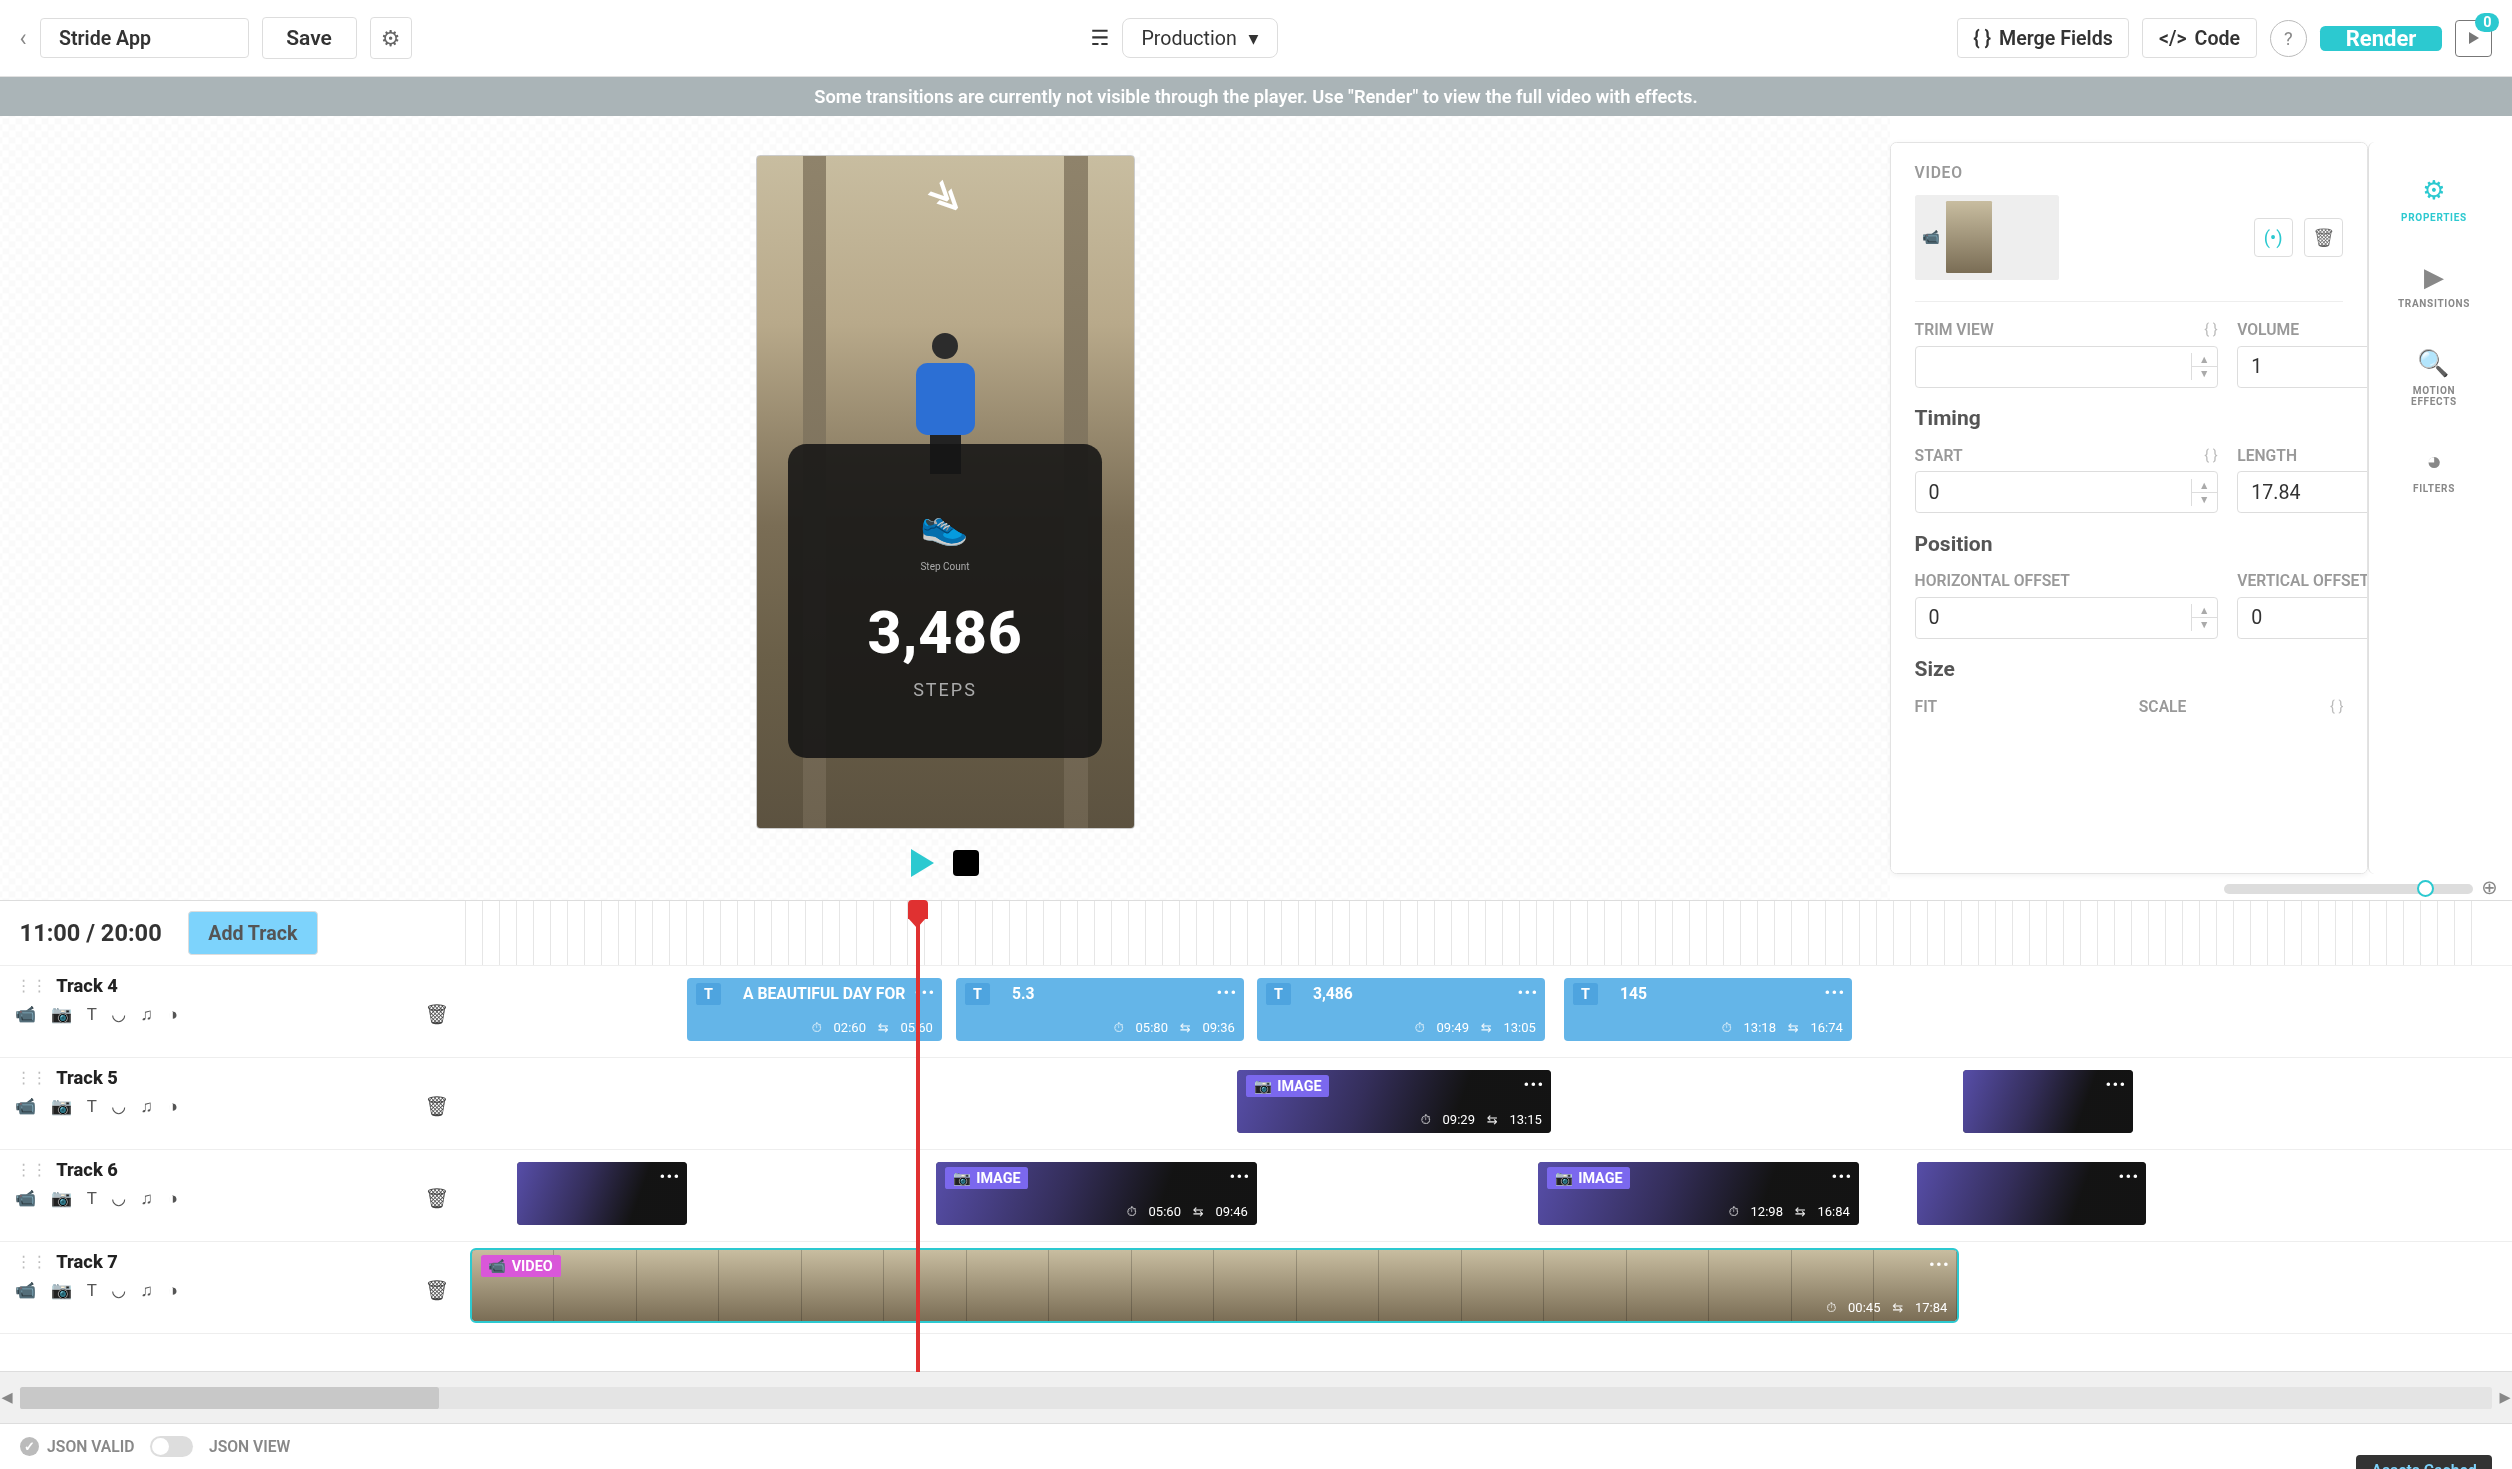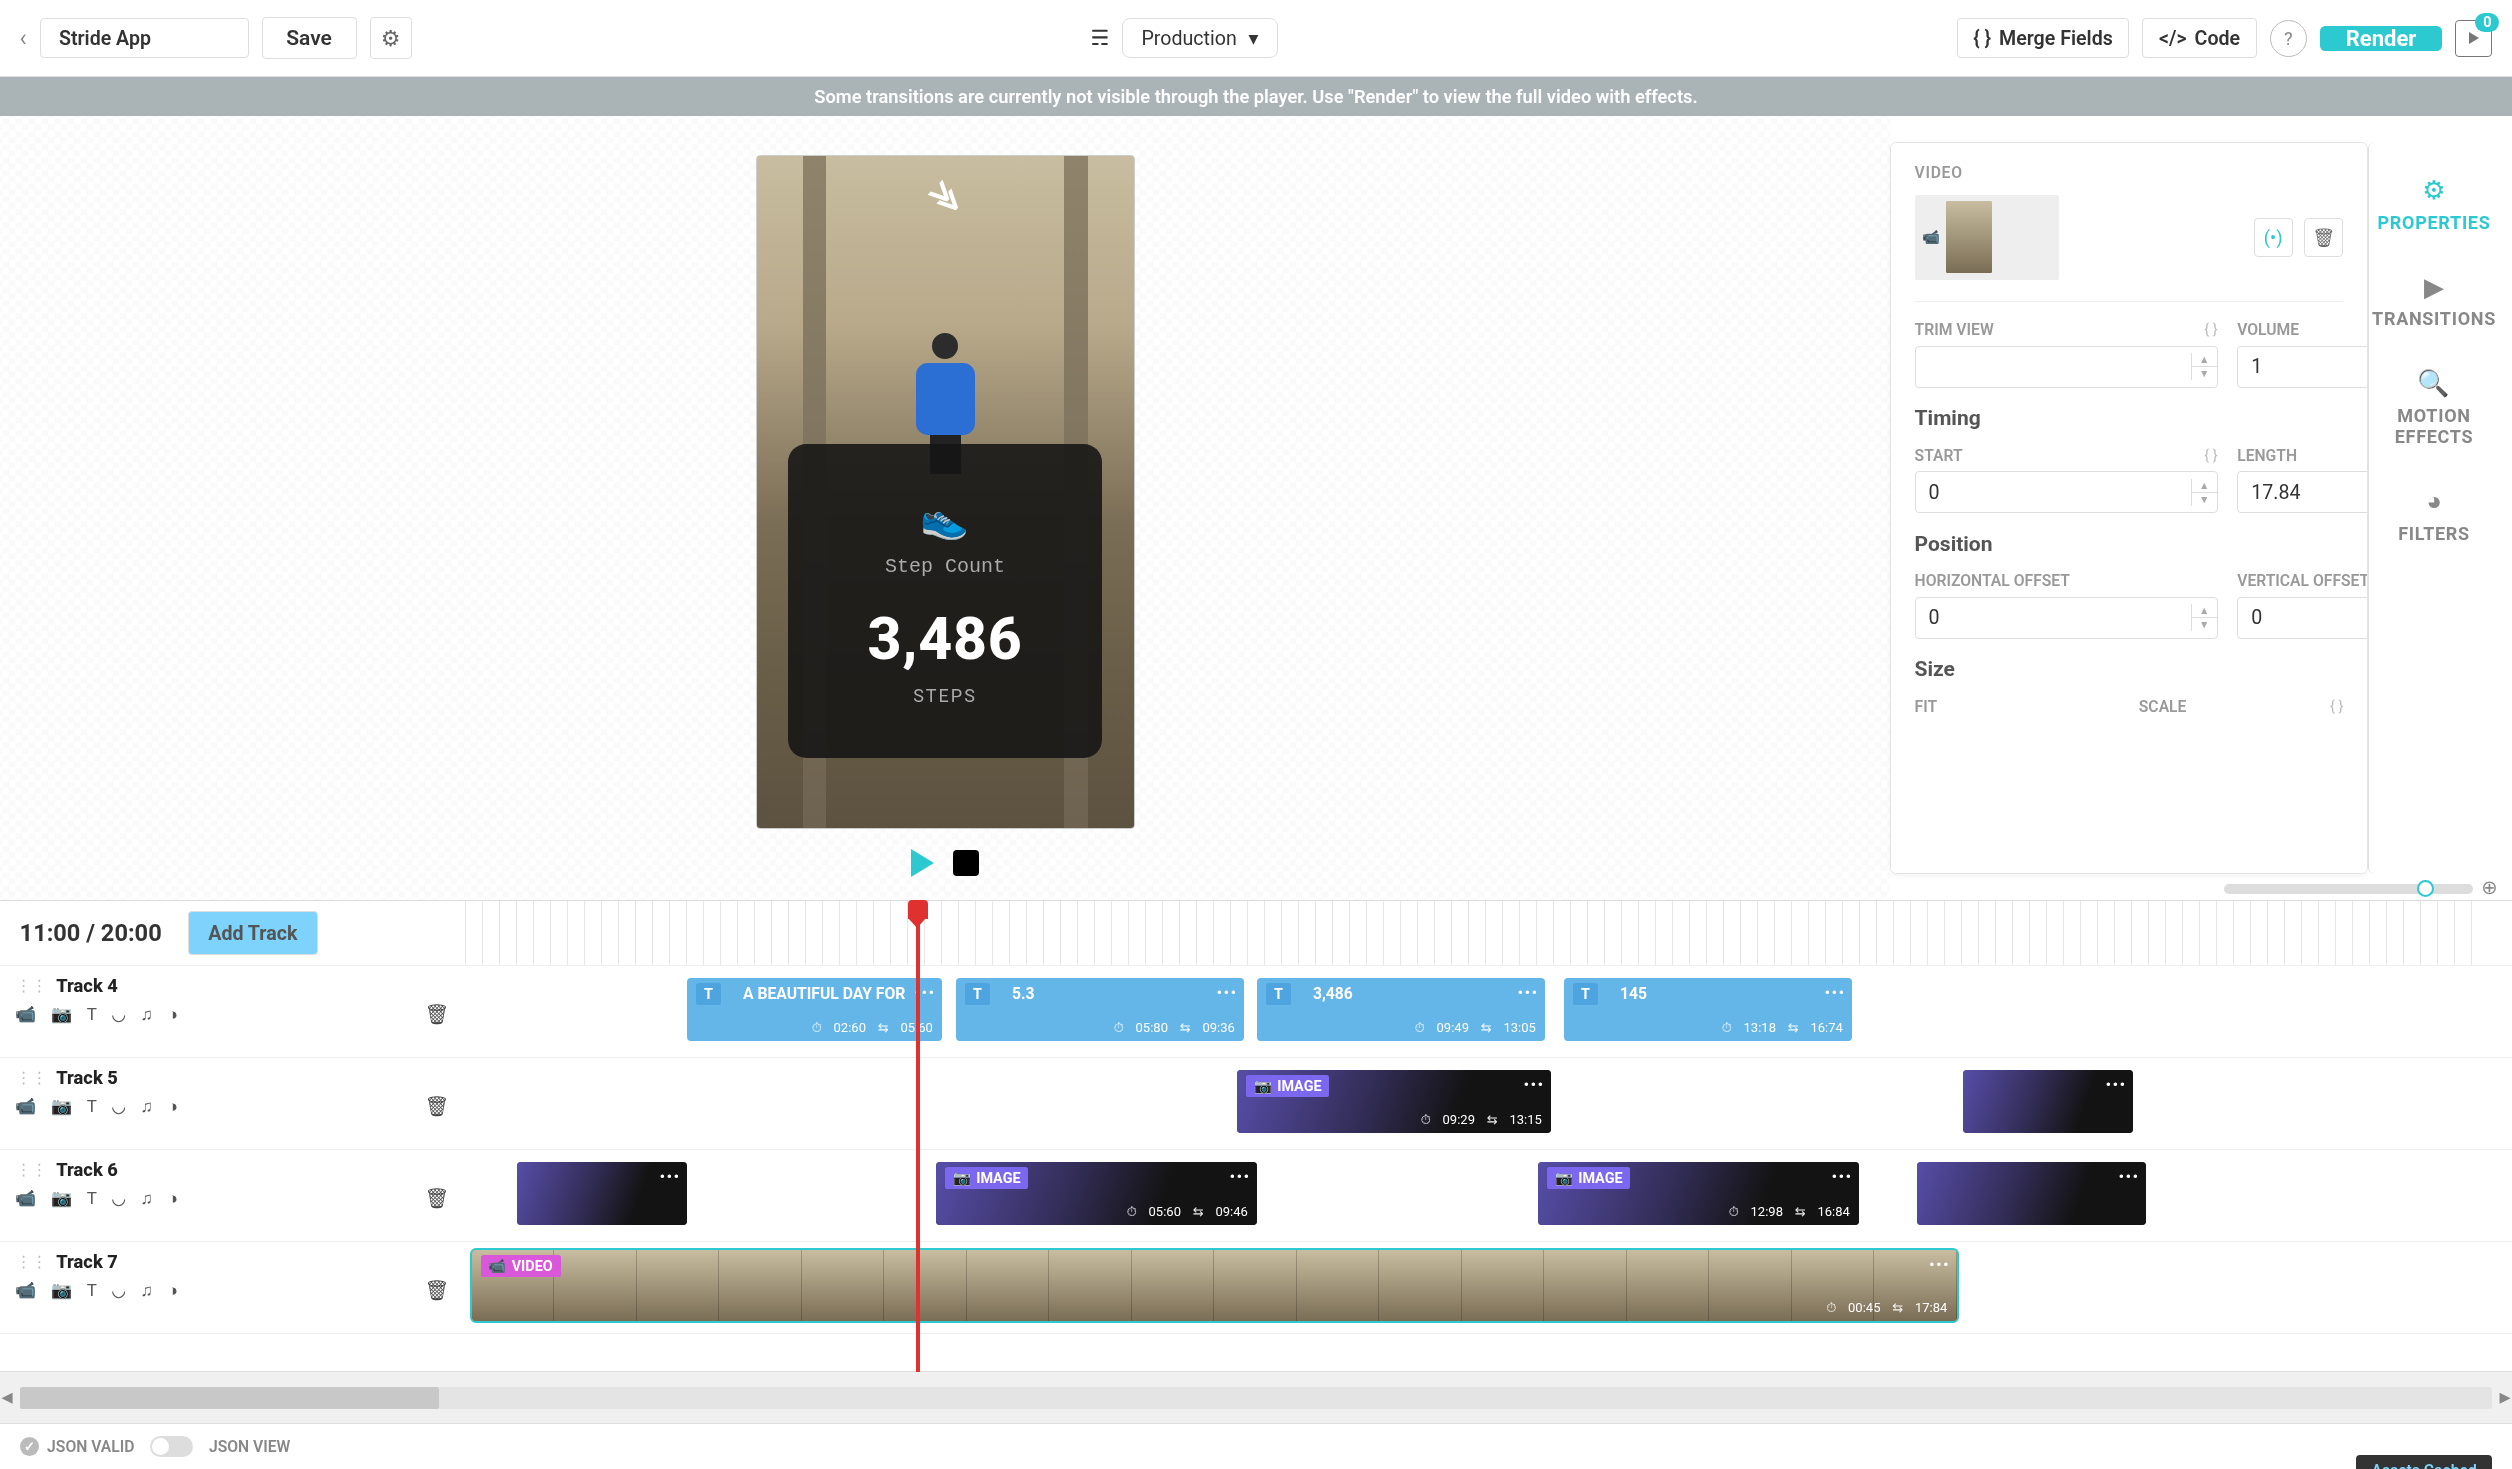--- a/index.html
+++ b/index.html
@@ -26,21 +26,21 @@
 .preview .stick1, .preview .stick2 { position:absolute; top:0; width:23.6px; height:100%; background: linear-gradient(#8f836b,#6e6350); }
 .preview .stick1 { left: 46px; }
 .preview .stick2 { right: 46px; }
 .preview .runner { position:absolute; top:177px; left:50%; transform:translateX(-50%); width:72px; height:131px; }
 .preview .runner .head { width:26px; height:26px; background:#2c2c2c; border-radius:50%; margin:0 auto; }
 .preview .runner .body { width:59px; height:72px; background:#2c6fd4; border-radius:11.8px; margin:3.9px auto 0; }
 .preview .runner .legs { width:31px; height:39px; background:#222; margin:0 auto; }
 .logo-corner { position:absolute; top:19.6px; left:50%; transform:translateX(-50%) rotate(45deg); color:#fff; font-size:33px; font-weight:700; letter-spacing:-5.2px; }
 .step-card { position:absolute; top:288px; left:50%; transform:translateX(-50%); width:314px; height:314px; background:rgba(20,20,20,0.88); border-radius:18.3px; display:flex; flex-direction:column; align-items:center; justify-content:center; color:#fff; }
 .shoe-icon { font-size:39px; margin-bottom:13px; opacity:.9; }
-.step-card .label { font-size:20px; color:#aaa; margin-bottom:26px; text-transform:none;font-family:Liberation Mono, monospace; }
+.step-card .label { font-size:10px; color:#aaa; margin-bottom:26px; text-transform:none; }
 .step-card .count { font-size:59px; font-weight:800; letter-spacing:0.7px; margin-bottom:11.8px; }
 .step-card .unit { font-size:18px; color:#aaa; letter-spacing:2px;text-align:center; }
 .play-controls { display:flex; gap:19.6px; margin-top:19.6px; align-items:center; }
 .play-btn { width:0; height:0; border-top:14.4px solid transparent; border-bottom:14.4px solid transparent; border-left:23.6px solid #2cc9d0; cursor:pointer; }
 .stop-btn { width:26px; height:26px; background:#000; border-radius:3.9px; cursor:pointer; }
 .properties-panel { width: 478px; background:#fff; border:0.7px solid #e3e3e3; border-radius:6.5px; margin: 26px 0 26px 0; padding: 19.6px 23.6px; overflow-y:auto; box-shadow: 0 1.3px 5.2px rgba(0,0,0,0.05); }
 .prop-section-title { font-size:15.7px; color:#999; font-weight:600; letter-spacing:0.7px; margin-bottom:13px; }
 .video-thumb-row { display:flex; align-items:center; gap:13px; border-bottom:0.7px solid #eee; padding-bottom:21px; margin-bottom:18.3px; }
 .video-thumb { width:144px; height:85px; background:#eee; border-radius:2.6px; display:flex; align-items:center; gap:5.2px; padding:0 7.9px; }
 .video-thumb .cam { color:#aaa; font-size:14.4px; }
@@ -56,21 +56,21 @@
 .num-input { display:flex; border:0.7px solid #ddd; border-radius:3.9px; height:42px; align-items:center; }
 .num-input input { border:none; flex:1; padding:0 13px; font-size:19.6px; color:#333; outline:none; background:transparent; }
 .stepper { width:26px; display:flex; flex-direction:column; border-left:0.7px solid #ddd; }
 .stepper span { flex:1; display:flex; align-items:center; justify-content:center; color:#aaa; font-size:10.5px; cursor:pointer; }
 .stepper span:first-child { border-bottom:0.7px solid #ddd; }
 .prop-heading { font-size:21px; font-weight:700; color:#555; margin:18.3px 0 15.7px; }
 .side-tabs { width: 131px; display:flex; flex-direction:column; align-items:center; padding-top: 33px; gap: 39px; border-left: 0.7px solid #e0e0e0; background:#fff; margin: 26px 13px 26px 0; border-radius: 6.5px; }
 .side-tab { display:flex; flex-direction:column; align-items:center; gap:6.5px; cursor:pointer; color:#888; }
 .side-tab.active { color:#2cc9d0; }
 .side-tab .ico { font-size:26px; }
-.side-tab .lbl { font-size:18px; font-weight:700; letter-spacing:0.7px; }
+.side-tab .lbl { font-size:10px; font-weight:700; letter-spacing:0.7px; }
 .timeline-zoom { position:absolute; right:39px; bottom:6.5px; width:249px; height:9.2px; background:#ddd; border-radius:654px; display:flex; align-items:center; }
 .timeline-zoom .handle { margin-left:auto; width:17px; height:17px; border:2.6px solid #2cc9d0; background:#fff; border-radius:50%; margin-right:39px; }
 .zoom-plus { position:absolute; right:14.4px; bottom:1.3px; font-size:19.6px; color:#888; }
 .timeline-wrap { height: 471px; background:#fff; border-top:0.7px solid #ddd; display:flex; flex-direction:column; position:relative; }
 .timeline-header { height:65px; display:flex; align-items:center; padding:0 19.6px; gap:26px; border-bottom:0.7px solid #eee; position:relative; }
 .time-display { font-size:23.6px; font-weight:700; color:#333; }
 .add-track-btn { border:0.7px solid #ddd; border-radius:3.9px; padding:9.2px 19.6px; font-size:19.6px; font-weight:700; color:#555; background:#7dd3fc; cursor:pointer; }
 .ruler { position:absolute; left:465px; right:39px; top:0; height:100%; background:#fff; overflow:hidden; }
 .ruler-ticks { position:absolute; inset:0; background-image: linear-gradient(to right,#ccc 0.7px,transparent 0.7px); background-size:17px 100%; opacity:.5; }
 .playhead { position:absolute; top:0; left:916px; width:3.9px; height:471px; background:#e03131; z-index:50; }

